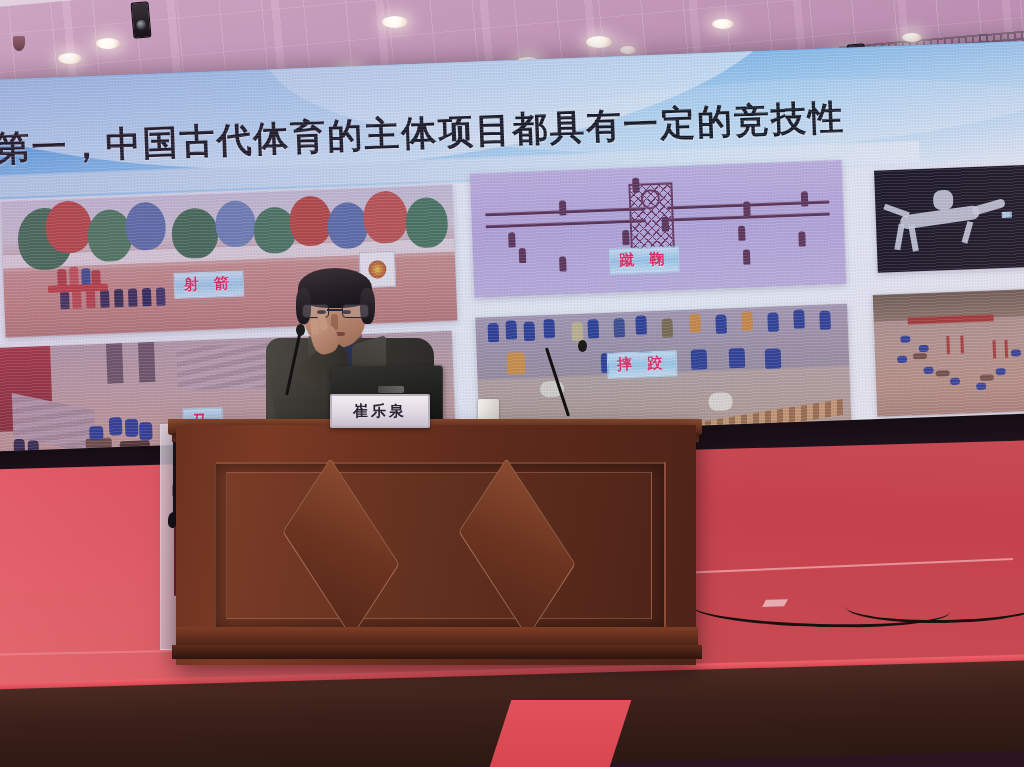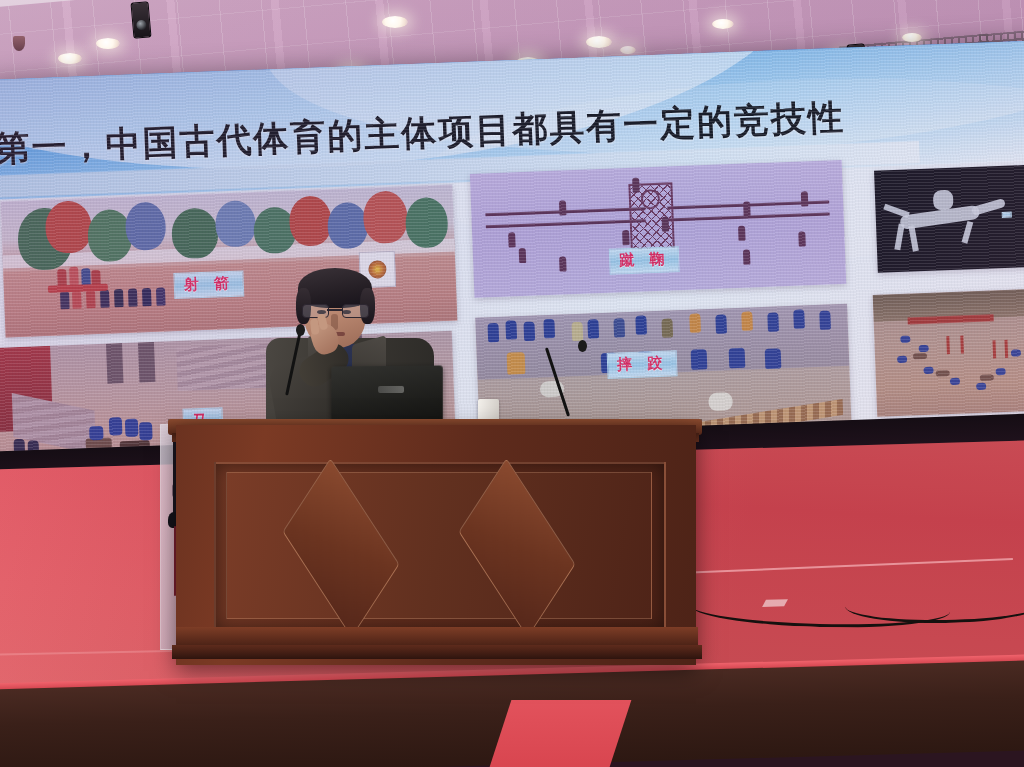--- a/index.html
+++ b/index.html
@@ -447,14 +447,17 @@
   <div class="podium-top2"></div>
   <div class="podium"></div>
   <div class="podium-frame"></div>
   <div class="podium-inner">
     <div class="diamond" style="left:52px;top:32px;"></div>
     <div class="diamond" style="left:228px;top:32px;"></div>
   </div>
   <div class="podium-base"></div>
   <div class="podium-base2"></div>
 
+  <div class="nameplate">
+    <span>崔乐泉</span>
+  </div>
 
 </div>
 
 </body></html>

